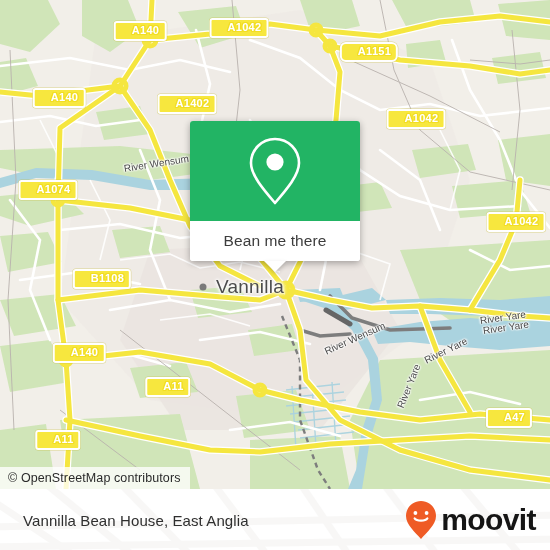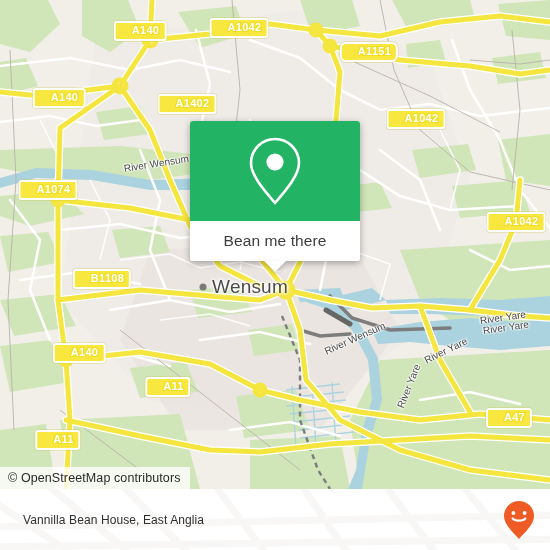--- a/index.html
+++ b/index.html
@@ -148,21 +148,21 @@
     position: absolute;
     left: 0; top: 0;
     width: 550px; height: 61px;
     opacity: .5;
   }
   #footer-title {
     position: absolute;
     left: 23px;
     top: 50%;
     transform: translateY(-50%);
-    font-size: 12px;
+    font-size: 15px;
     color: #2f2f2f;
     letter-spacing: .1px;
     white-space: nowrap;
   }
   #brand {
     position: absolute;
     right: 14px;
     top: 50%;
     transform: translateY(-50%);
     display: flex;
@@ -379,21 +379,21 @@
     <div id="rivers">
         <div class="river-label" style="left: 124px; top: 163px; transform: rotate(-9deg);">River Wensum</div>
         <div class="river-label" style="left: 325px; top: 346px; transform: rotate(-24deg);">River Wensum</div>
         <div class="river-label" style="left: 400px; top: 402px; transform: rotate(-68deg);">River Yare</div>
         <div class="river-label" style="left: 425px; top: 355px; transform: rotate(-26deg);">River Yare</div>
         <div class="river-label" style="left: 480px; top: 315px; transform: rotate(-8deg);">River Yare</div>
         <div class="river-label" style="left: 483px; top: 325px; transform: rotate(-8deg);">River Yare</div>
       </div>
 
     <div class="city-dot" style="left:203px; top:287px;"></div>
-    <div class="city-label" style="left:250px; top:287px;">Wensum</div>
+    <div class="city-label" style="left:250px; top:287px;">Vannilla</div>
 
     <div id="popup">
       <div id="popup-head">
         <svg width="60" height="72" viewBox="0 0 60 72">
           <path d="M30,4 C16.7,4 6,14.7 6,28 C6,40 18,54 30,68 C42,54 54,40 54,28 C54,14.7 43.3,4 30,4 Z" fill="none" stroke="#ffffff" stroke-width="2.6" stroke-linejoin="round"></path>
           <circle cx="30" cy="27" r="8.6" fill="#ffffff"></circle>
         </svg>
       </div>
       <div id="popup-foot">
         <span id="popup-foot-label">Bean me there</span>
@@ -420,15 +420,16 @@
       </g>
     </svg>
     <div id="footer-title">Vannilla Bean House, East Anglia</div>
     <div id="brand">
       <svg width="34" height="40" viewBox="0 0 34 40">
         <path d="M17,1 C8.7,1 2,7.7 2,16 C2,24.5 11,32 17,39 C23,32 32,24.5 32,16 C32,7.7 25.3,1 17,1 Z" fill="#ef5b25"></path>
         <circle cx="11.4" cy="13" r="1.9" fill="#ffffff"></circle>
         <circle cx="22.6" cy="13" r="1.9" fill="#ffffff"></circle>
         <path d="M10.6,18.4 C12.6,21.4 21.4,21.4 23.4,18.4" fill="none" stroke="#ffffff" stroke-width="2.1" stroke-linecap="round"></path>
       </svg>
+      <span id="brand-word">moovit</span>
     </div>
   </div>
 </div>
 
 </body></html>

